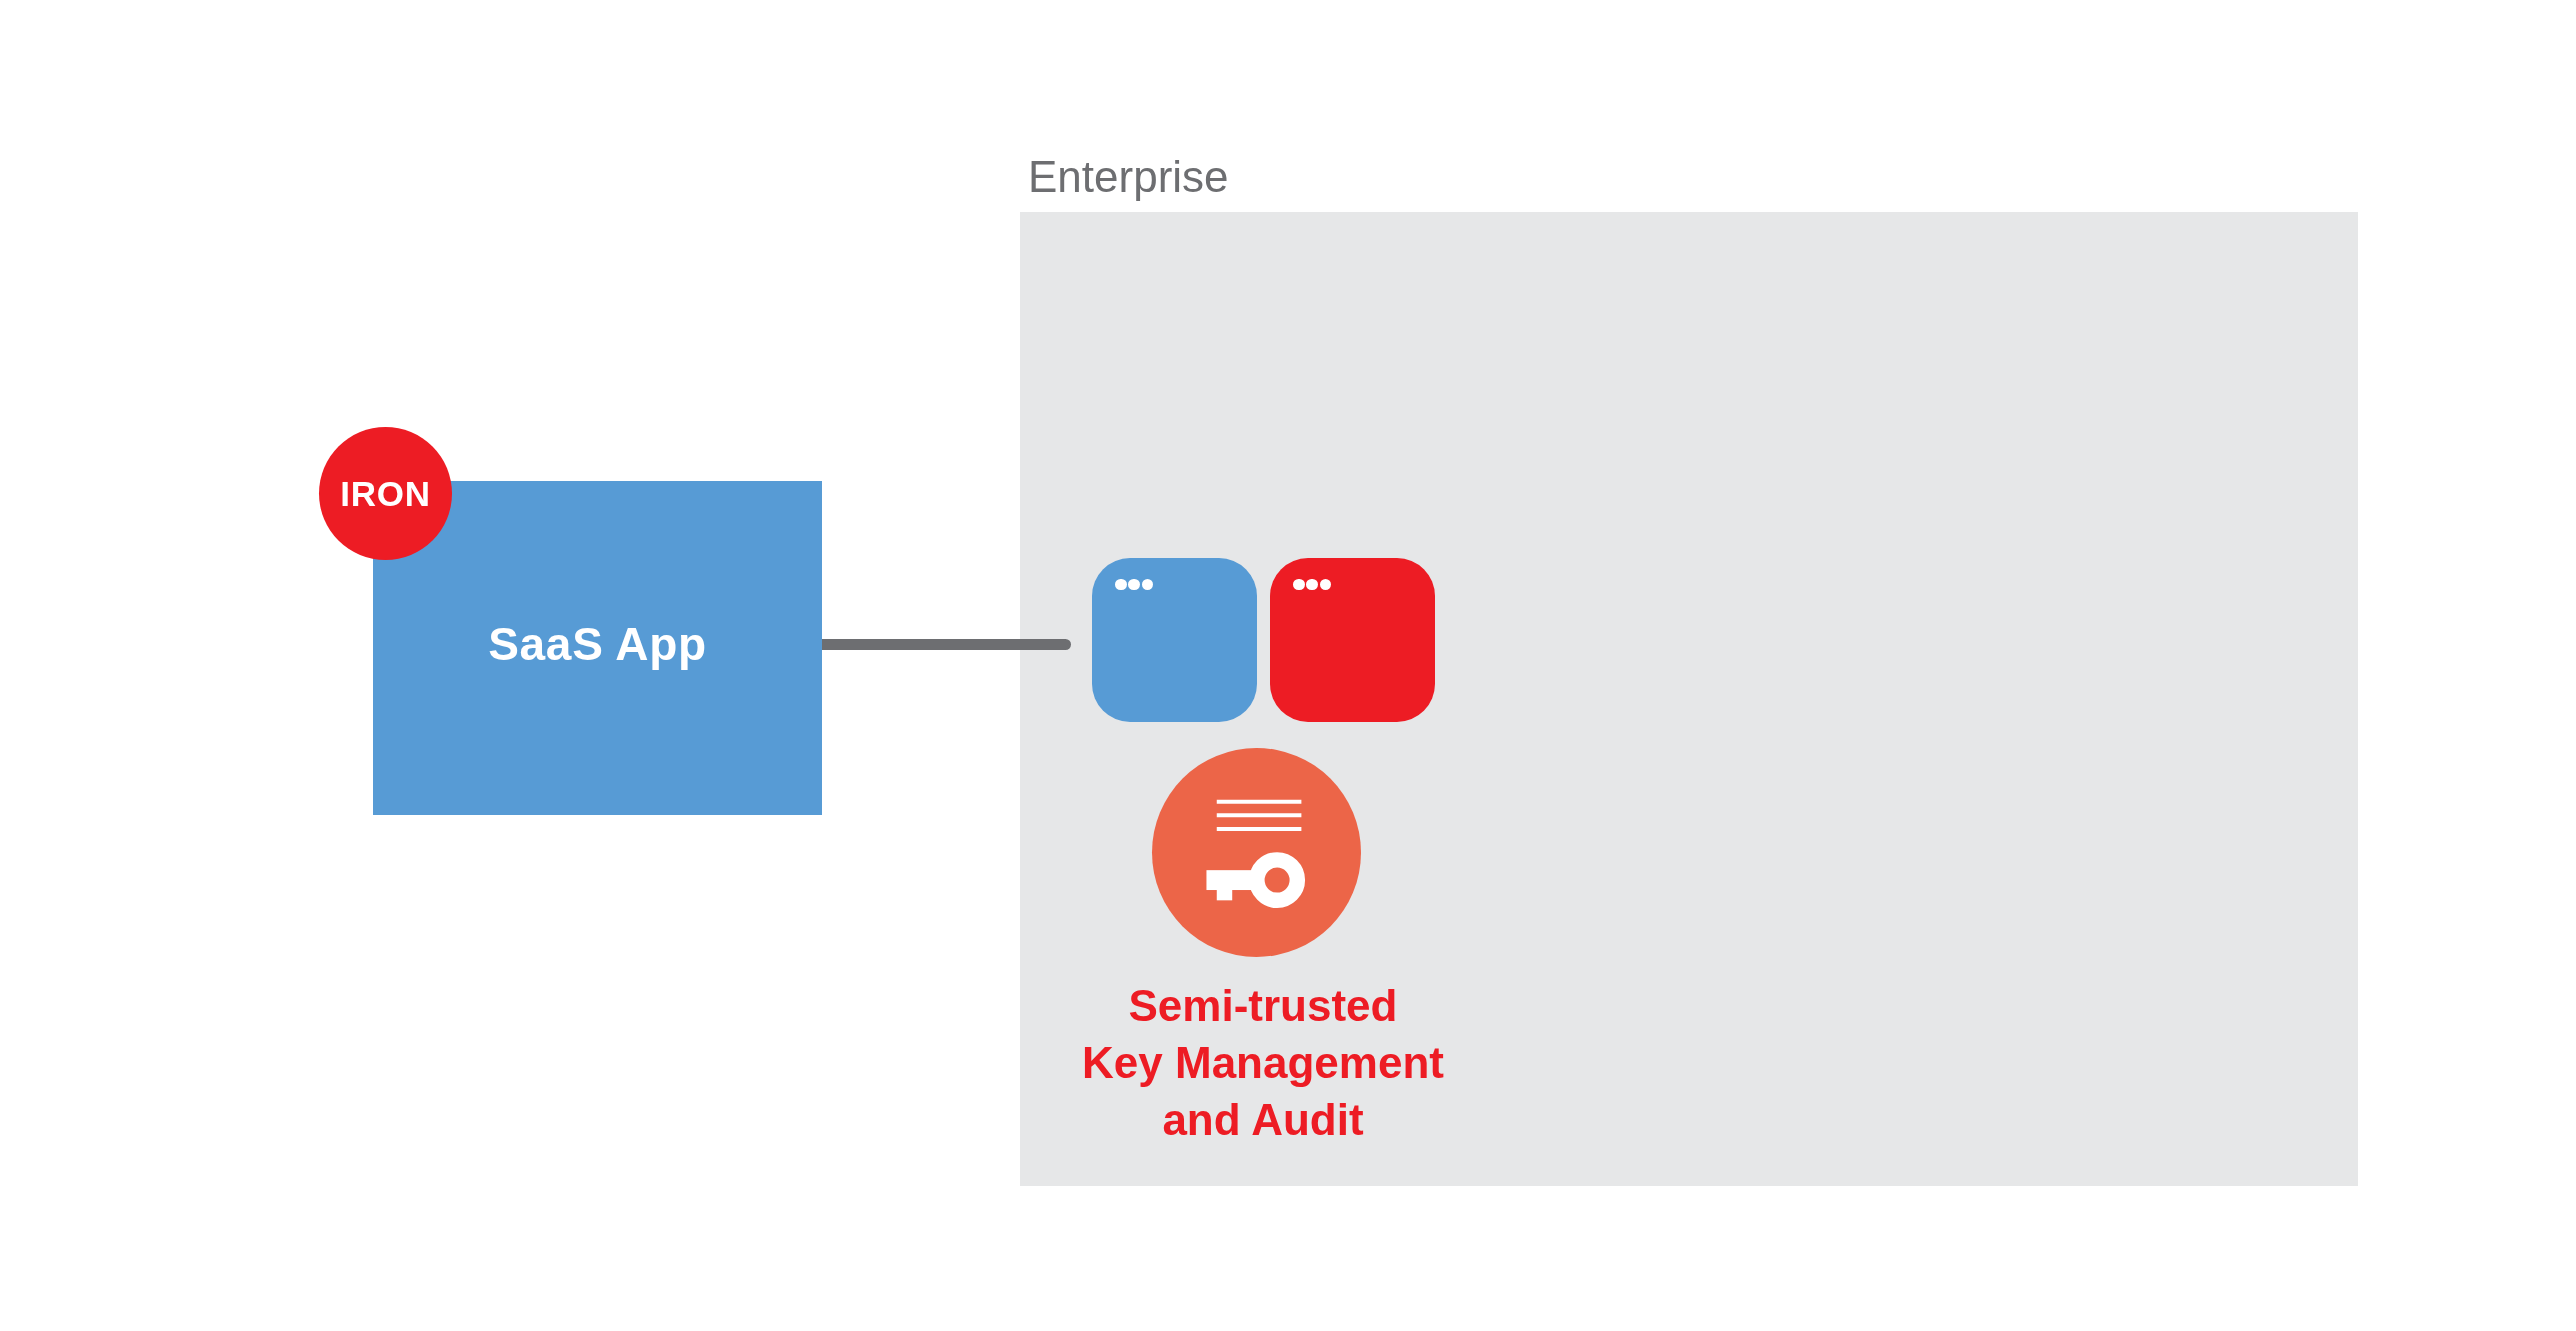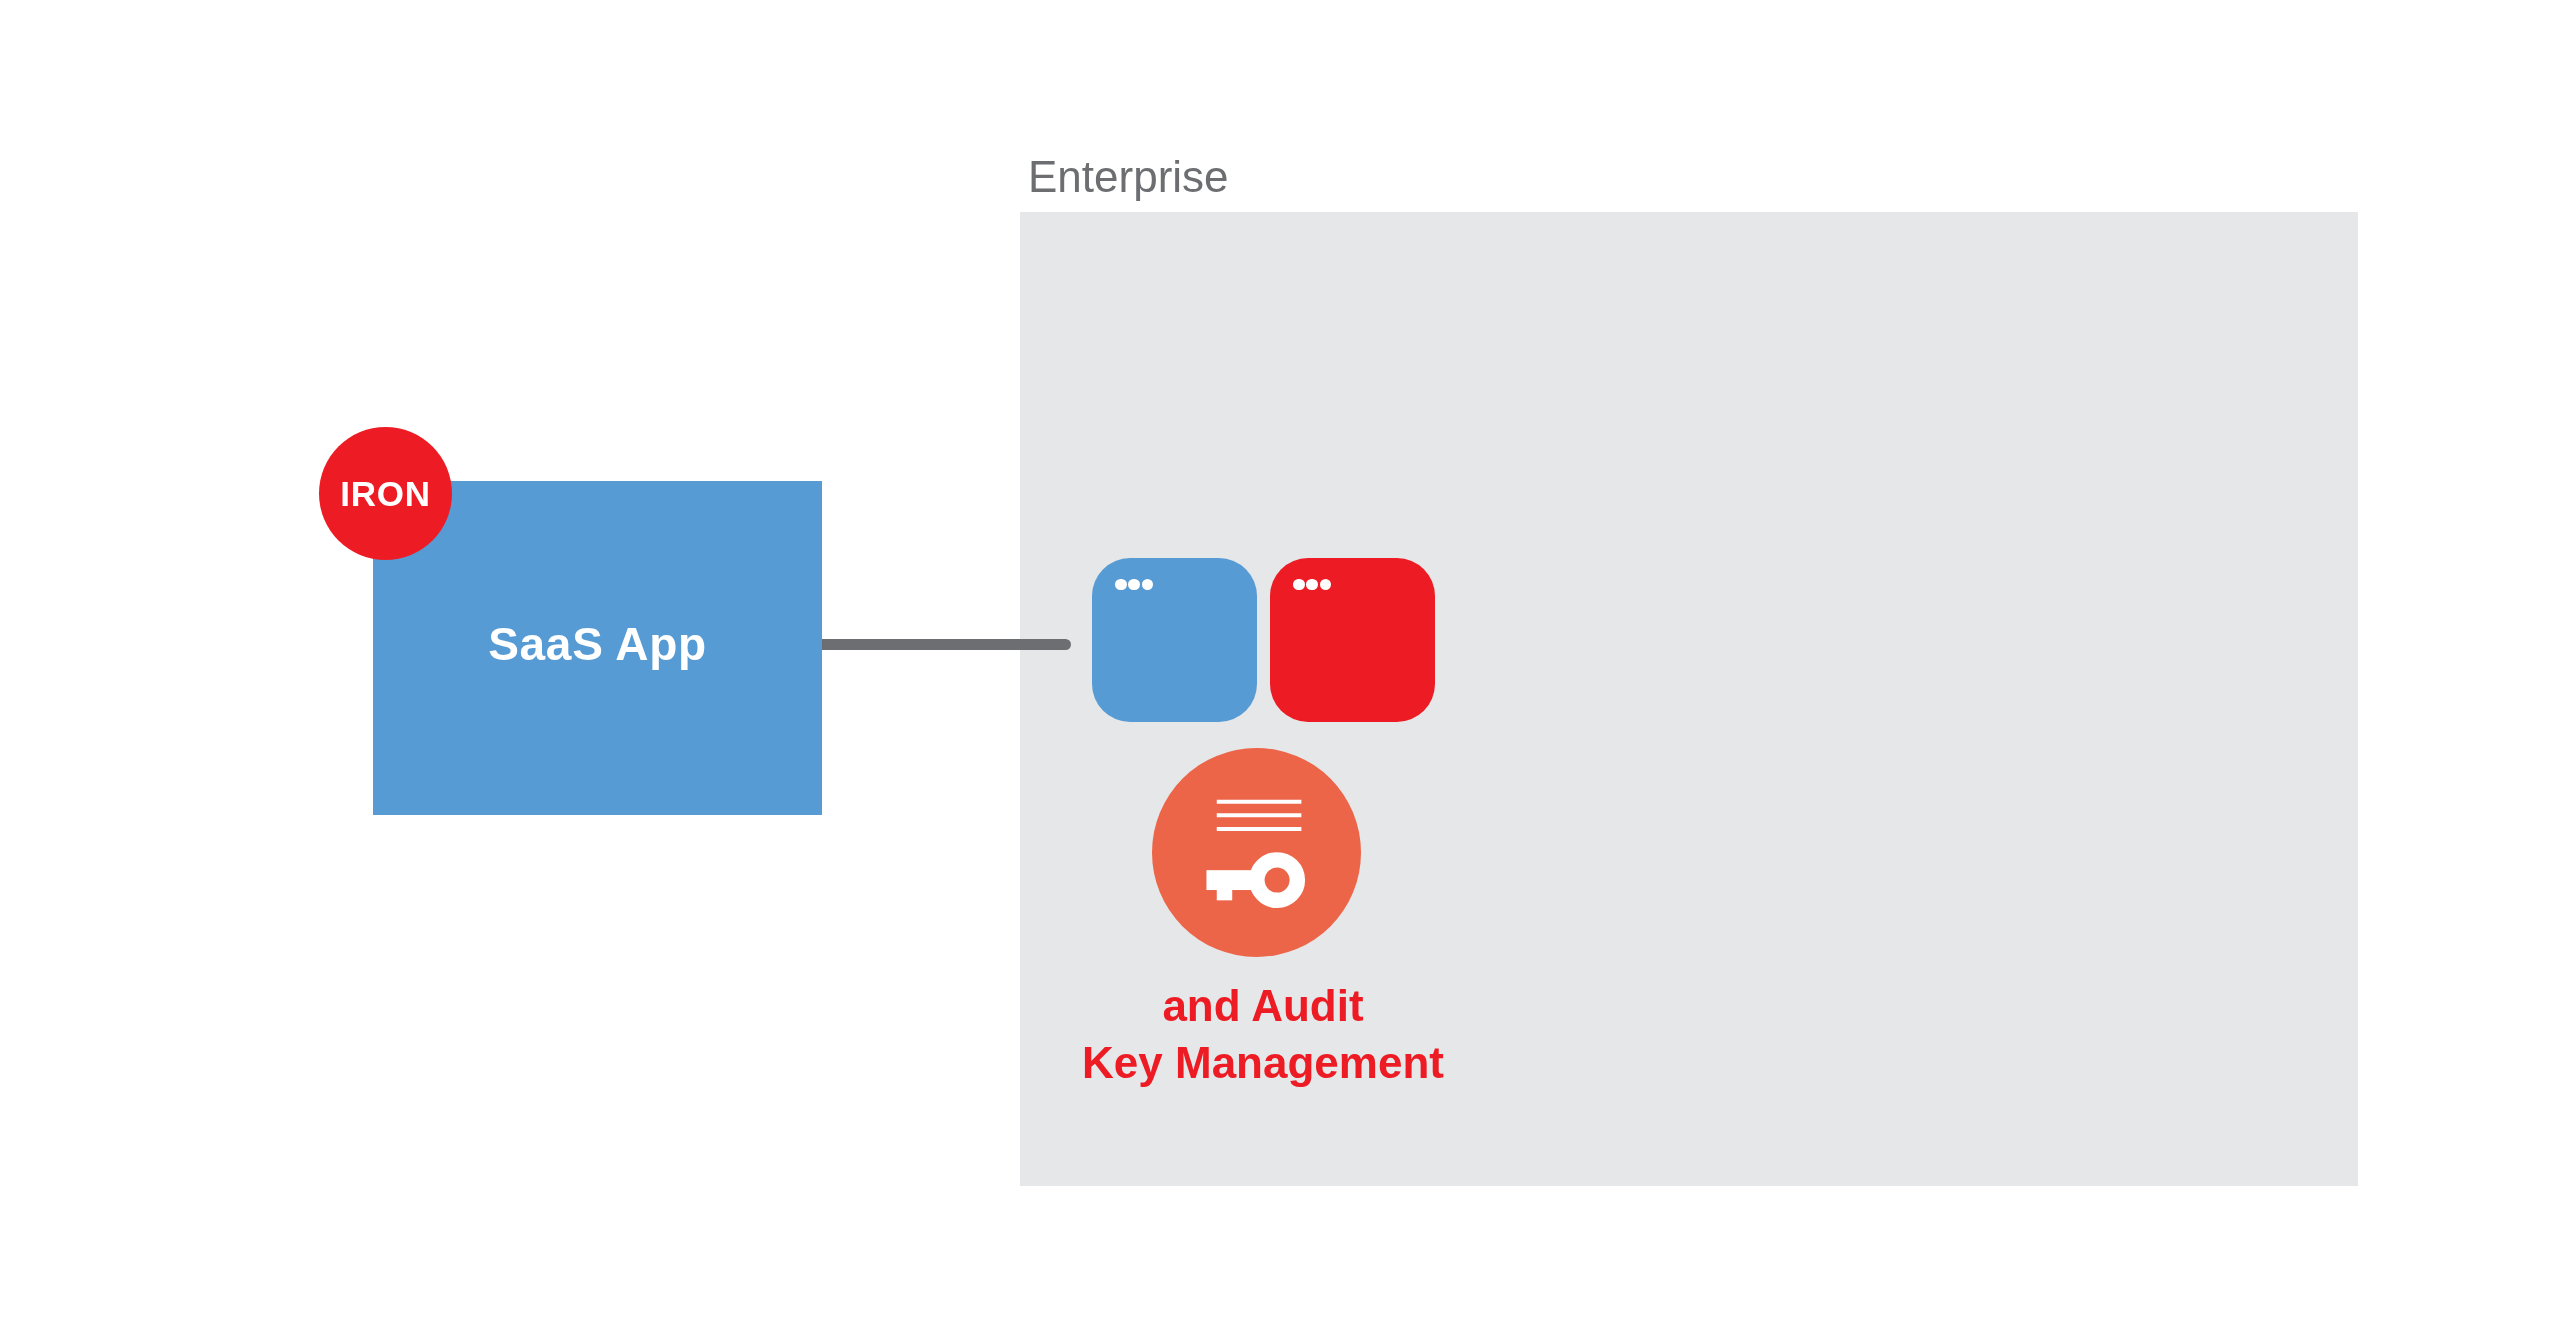--- a/index.html
+++ b/index.html
@@ -127,18 +127,19 @@
       <line x1="88" y1="91.5" x2="203" y2="91.5" stroke="#FFFFFF" stroke-width="5.5"></line>
       <line x1="88" y1="110" x2="203" y2="110" stroke="#FFFFFF" stroke-width="5.5"></line>
 
       <rect x="74" y="166" width="76" height="27" fill="#FFFFFF"></rect>
       <rect x="88" y="190" width="21" height="17" fill="#FFFFFF"></rect>
       <circle cx="170" cy="179.5" r="27.5" fill="none" stroke="#FFFFFF" stroke-width="21"></circle>
     </svg>
   </div>
 
   <div class="kms-label">
+    <div>Semi-trusted</div>
+    <div>Key Management</div>
     <div>and Audit</div>
-    <div>Key Management</div>
   </div>
 
 </div>
 
 
 </body></html>

